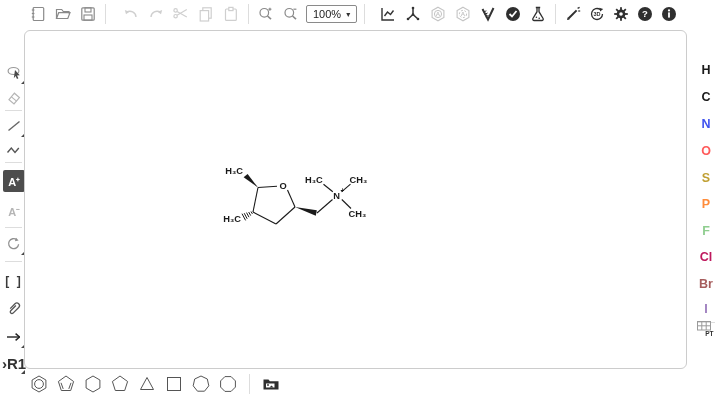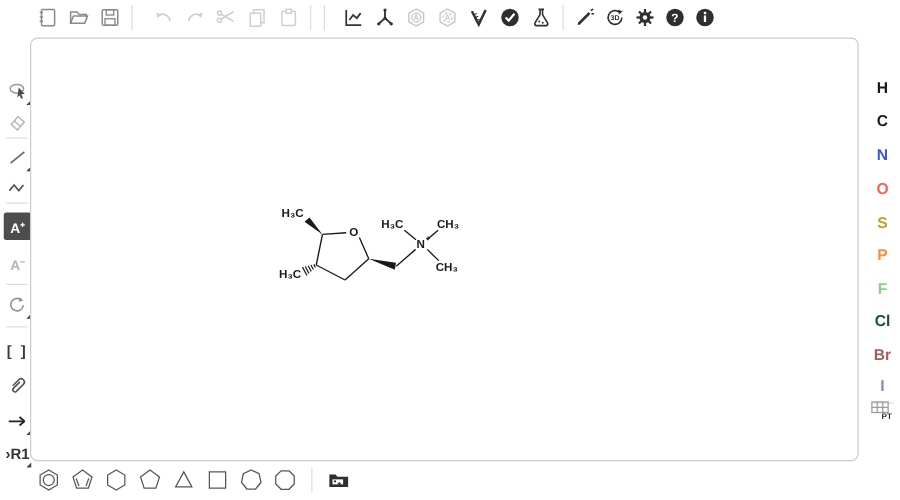--- a/index.html
+++ b/index.html
@@ -19,21 +19,21 @@
   #leftbar{position:absolute;left:1px;top:30px;width:26px;height:340px;}
   .ltool{position:absolute;left:2px;width:22px;height:22px;display:flex;align-items:center;
       justify-content:center;background:transparent;border:0;padding:0;cursor:pointer;position:absolute;}
   .ltool.sel{background:#4d4d4d;border-radius:2px;}
   .hdiv{position:absolute;left:4px;width:17px;height:1px;background:#ddd;}
   .flyout{position:absolute;right:0;bottom:0;width:0;height:0;
       border-left:4px solid transparent;border-bottom:4px solid #444;}
   .glyph-ap{color:#fff;font-size:11px;font-weight:bold;}
   .glyph-am{color:#b5b5b5;font-size:11px;font-weight:bold;}
   .glyph-br{color:#3a3a3a;font-size:12px;font-weight:bold;letter-spacing:2px;}
-  .glyph-rg{color:#333;font-size:12px;font-weight:bold;text-align:right;}
+  .glyph-rg{color:#333;font-size:15px;font-weight:bold;text-align:right;}
   
   #rightbar{position:absolute;right:0;top:30px;width:28px;height:340px;}
   .elem{position:absolute;left:0;width:28px;text-align:center;font-size:12.5px;font-weight:600;
       cursor:pointer;background:transparent;border:0;padding:0;font-family:"Liberation Sans",sans-serif;}
   
   #canvas{position:absolute;left:24px;top:30px;width:661px;height:337px;background:#fff;
       border:1px solid #ccc;border-radius:6px;}
   #mol{position:absolute;left:170px;top:110px;}
   #mol text{font-family:"Liberation Sans",sans-serif;font-size:9.3px;font-weight:700;fill:#1a1a1a;}
   #mol .chg{font-size:6.5px;}
@@ -101,20 +101,41 @@
         </svg>
       </button>
       <button class="ib">
         <svg width="18" height="18">
           <rect x="3.5" y="4" width="10.8" height="11.4" rx="1" fill="none" stroke="#cfcfcf" stroke-width="1.2"></rect>
           <rect x="6.8" y="2.4" width="4.2" height="3.2" fill="#fff" stroke="#cfcfcf" stroke-width="1.2"></rect>
         </svg>
       </button>
     </div>
     <div class="vdiv"></div>
+    <div class="tbg">
+      <button class="ib">
+        <svg width="18" height="18">
+          <circle cx="7.3" cy="7.8" r="4.3" fill="none" stroke="#8a8a8a" stroke-width="1.2"></circle>
+          <line x1="10.5" y1="11" x2="14" y2="14.2" stroke="#8a8a8a" stroke-width="1.6"></line>
+          <line x1="11.4" y1="4.2" x2="14.4" y2="4.2" stroke="#8a8a8a" stroke-width="1.2"></line>
+          <line x1="12.9" y1="2.7" x2="12.9" y2="5.7" stroke="#8a8a8a" stroke-width="1.2"></line>
+        </svg>
+      </button>
+      <button class="ib">
+        <svg width="18" height="18">
+          <circle cx="7.3" cy="7.8" r="4.3" fill="none" stroke="#8a8a8a" stroke-width="1.2"></circle>
+          <line x1="10.5" y1="11" x2="14" y2="14.2" stroke="#8a8a8a" stroke-width="1.6"></line>
+          <line x1="11.4" y1="4.2" x2="14.4" y2="4.2" stroke="#8a8a8a" stroke-width="1.2"></line>
+        </svg>
+      </button>
+      <div class="zoomctl">
+        <span>100%</span>
+        <span class="caret">▾</span>
+      </div>
+    </div>
     <div class="vdiv"></div>
     <div class="tbg" style="margin-left:6px">
       <button class="ib">
         <svg width="18" height="18">
           <path d="M3,3 V15 H15" fill="none" stroke="#333" stroke-width="1.4"></path>
           <polyline points="5.5,11 8.5,7 11.5,9.5 14.5,5.5" fill="none" stroke="#333" stroke-width="1.4"></polyline>
         </svg>
       </button>
       <button class="ib">
         <svg width="18" height="18">
@@ -273,21 +294,21 @@
   </div>
 
   <div id="rightbar">
     <button class="elem" style="color:#1a1a1a;top:33px">H</button>
     <button class="elem" style="color:#1a1a1a;top:60px">C</button>
     <button class="elem" style="color:#4053ef;top:87px">N</button>
     <button class="elem" style="color:#ff5b5b;top:114px">O</button>
     <button class="elem" style="color:#c0a033;top:141px">S</button>
     <button class="elem" style="color:#ff8c3a;top:167px">P</button>
     <button class="elem" style="color:#8fce8f;top:194px">F</button>
-    <button class="elem" style="color:#14532d;top:220px">Cl</button>
+    <button class="elem" style="color:#be185d;top:220px">Cl</button>
     <button class="elem" style="color:#a65c5c;top:247px">Br</button>
     <button class="elem" style="color:#9b7bbd;top:272px">I</button>
     <div class="hdiv" style="top:292px;left:6px"></div>
     <button class="ltool" style="top:288px;left:3px">
       <svg width="22" height="22">
         <rect x="2.5" y="3.5" width="13" height="8.5" fill="none" stroke="#9a9a9a" stroke-width="1"></rect>
         <line x1="6.8" y1="3.5" x2="6.8" y2="12" stroke="#9a9a9a" stroke-width="1"></line>
         <line x1="11.2" y1="3.5" x2="11.2" y2="12" stroke="#9a9a9a" stroke-width="1"></line>
         <line x1="2.5" y1="7.8" x2="15.5" y2="7.8" stroke="#9a9a9a" stroke-width="1"></line>
         <text x="10.2" y="17.5" font-size="6.5" font-weight="bold" fill="#2f2f2f" font-family="Liberation Sans,sans-serif">PT</text>

